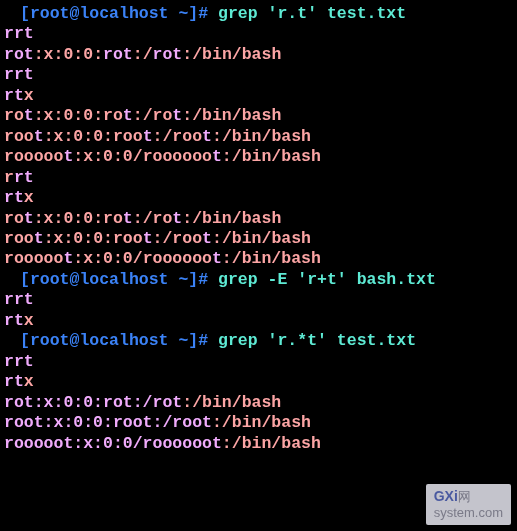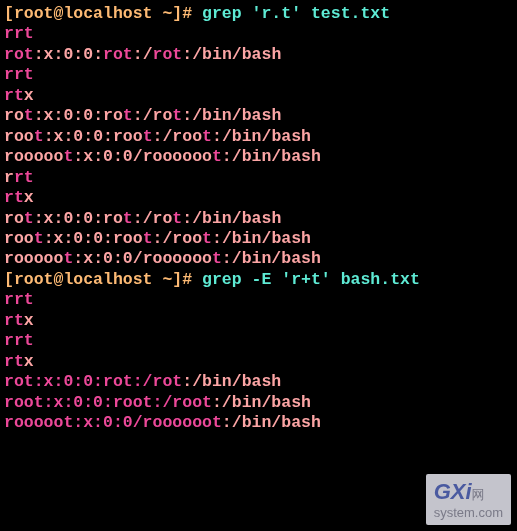--- a/index.html
+++ b/index.html
@@ -13,41 +13,40 @@
       height: 531px;
       box-sizing: border-box;
       overflow: hidden;
       color: #e5e5e5;
       font-weight: bold;
       position: relative;
     }
     .line {
       white-space: pre;
     }
-    .prompt { color: #fdba74; }
+    .prompt { color: #3b82f6; margin-left: 16px; }
     .cmd { color: #5eead4; }
-    .hl { color: #ec4899; }
+    .hl { color: #f0abfc; }
     .norm { color: #fca5a5; }
     .watermark {
       position: absolute;
       bottom: 6px;
       right: 6px;
       background: rgba(230,230,240,0.85);
       color: #7a7a88;
       font-family: Arial, sans-serif;
       font-size: 13px;
       padding: 4px 8px;
       border-radius: 2px;
       font-weight: normal;
     }
     .watermark .gxi {
       color: #4a5aa0;
       font-weight: bold;
-      font-style: italic;
-      font-size: 22px;
+      font-size: 14px;
     }
   </style>
 </head>
 <body>
 
 <div id="terminal">
     <div class="line"><span class="prompt">[root@localhost ~]# </span><span class="cmd">grep 'r.t' test.txt</span></div>
     <div class="line"><span class="hl">rrt</span></div>
     <div class="line"><span class="hl">rot</span><span class="norm">:x:0:0:</span><span class="hl">rot</span><span class="norm">:/</span><span class="hl">rot</span><span class="norm">:/bin/bash</span></div>
     <div class="line"><span class="hl">rrt</span></div>
@@ -56,20 +55,21 @@
     <div class="line"><span class="norm">roo</span><span class="hl">t</span><span class="norm">:x:0:0:roo</span><span class="hl">t</span><span class="norm">:/roo</span><span class="hl">t</span><span class="norm">:/bin/bash</span></div>
     <div class="line"><span class="norm">rooooo</span><span class="hl">t</span><span class="norm">:x:0:0/roooooo</span><span class="hl">t</span><span class="norm">:/bin/bash</span></div>
     <div class="line"><span class="norm">r</span><span class="hl">rt</span></div>
     <div class="line"><span class="hl">rt</span><span class="norm">x</span></div>
     <div class="line"><span class="norm">ro</span><span class="hl">t</span><span class="norm">:x:0:0:ro</span><span class="hl">t</span><span class="norm">:/ro</span><span class="hl">t</span><span class="norm">:/bin/bash</span></div>
     <div class="line"><span class="norm">roo</span><span class="hl">t</span><span class="norm">:x:0:0:roo</span><span class="hl">t</span><span class="norm">:/roo</span><span class="hl">t</span><span class="norm">:/bin/bash</span></div>
     <div class="line"><span class="norm">rooooo</span><span class="hl">t</span><span class="norm">:x:0:0/roooooo</span><span class="hl">t</span><span class="norm">:/bin/bash</span></div>
     <div class="line"><span class="prompt">[root@localhost ~]# </span><span class="cmd">grep -E 'r+t' bash.txt</span></div>
     <div class="line"><span class="hl">rrt</span></div>
     <div class="line"><span class="hl">rt</span><span class="norm">x</span></div>
+    <div class="line"><span class="prompt">[root@localhost ~]# </span><span class="cmd">grep 'r.*t' test.txt</span></div>
     <div class="line"><span class="hl">rrt</span></div>
     <div class="line"><span class="hl">rt</span><span class="norm">x</span></div>
     <div class="line"><span class="hl">rot:x:0:0:rot:/rot</span><span class="norm">:/bin/bash</span></div>
     <div class="line"><span class="hl">root:x:0:0:root:/root</span><span class="norm">:/bin/bash</span></div>
     <div class="line"><span class="hl">rooooot:x:0:0/roooooot</span><span class="norm">:/bin/bash</span></div>
   </div>
 
 <div class="watermark">
   <span class="gxi">GXi</span><span>网</span><br>
   <span>system.com</span>

